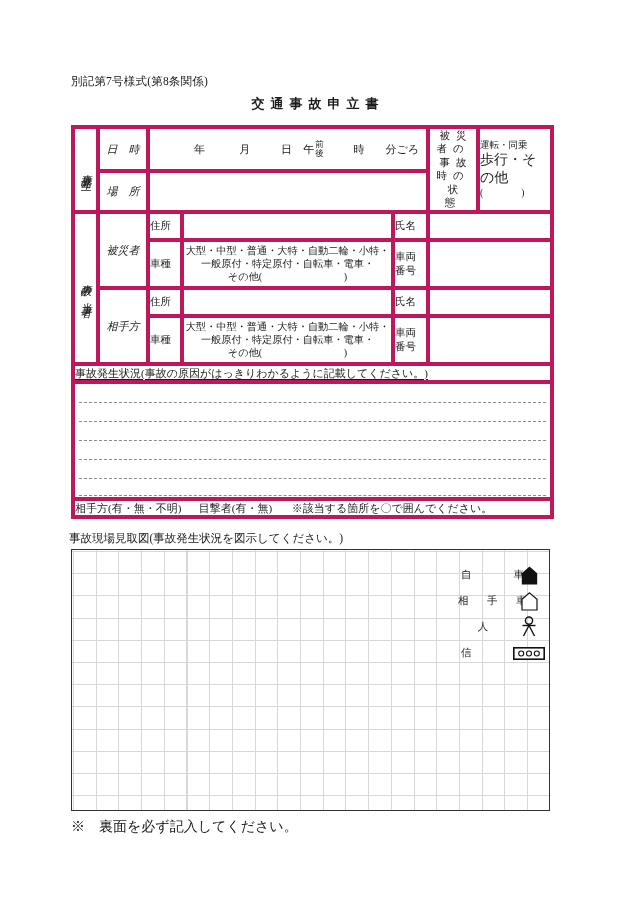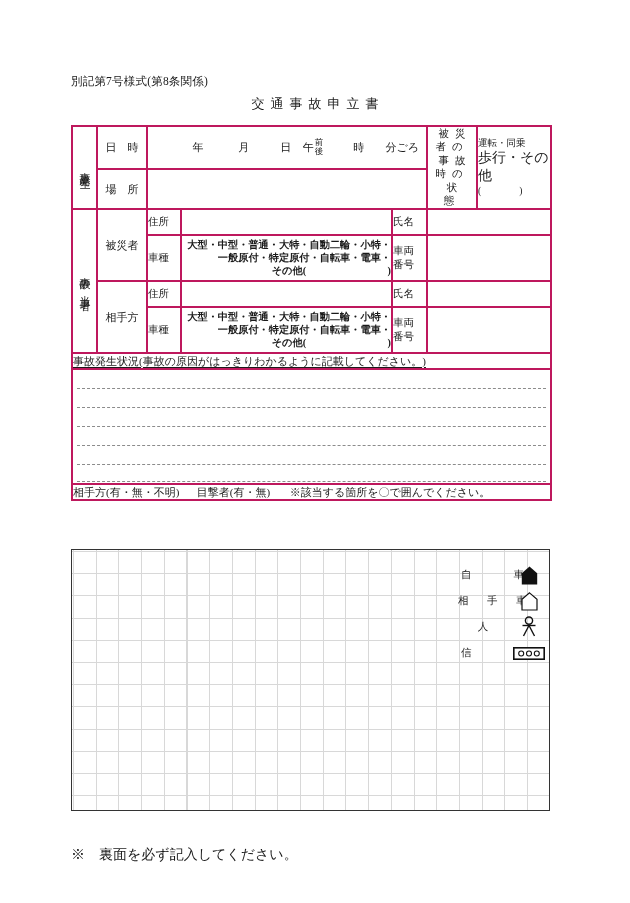--- a/index.html
+++ b/index.html
@@ -36,49 +36,50 @@
   .doc-title {
     position: absolute;
     left: 0;
     top: 89px;
     width: 630px;
     text-align: center;
     font-size: 13px;
     letter-spacing: 6px;
     text-indent: 6px;
     white-space: nowrap;
+    font-weight: bold;
   }
 
   
   .main-table {
     position: absolute;
     left: 71px;
     top: 119px;
     width: 479px;
     border-collapse: collapse;
     table-layout: fixed;
     font-size: 11px;
   }
   .main-table td {
-    border: 2px solid #be185d;
+    border: 4px solid #be185d;
     padding: 0;
     vertical-align: middle;
     line-height: 1.28;
   }
   .vert {
     writing-mode: vertical-rl;
     text-orientation: upright;
     letter-spacing: 2px;
     margin: 0 auto;
     white-space: nowrap;
     display: block;
     text-align: center;
     line-height: 1;
   }
-  .cell-c { text-align: center; }
+  .cell-c { text-align: center; font-style: italic; }
 
   
   .dateline {
     display: flex;
     align-items: center;
     justify-content: flex-end;
     padding-right: 7px;
     height: 100%;
     white-space: nowrap;
     font-size: 11px;
@@ -118,23 +119,22 @@
     text-align: left;
     padding: 2px 2px 2px 3px;
   }
   .state-opt .tiny { font-size: 14px; }
 
   
   .vtypes {
     font-size: 10.2px;
     line-height: 1.34;
     padding: 2px 0 2px 4px;
-    text-align: right;
-    white-space: nowrap;
-    font-weight: bold;
+    text-align: center;
+    white-space: nowrap;
   }
   .vtypes .ln { display: block; }
 
   .sub-label {
     font-size: 10.5px;
     line-height: 1.22;
   }
 
   
   .situation-head {
@@ -231,21 +231,21 @@
     display: flex;
     align-items: center;
     justify-content: center;
     height: 100%;
   }
 
   
   .footnote {
     position: absolute;
     left: 71px;
-    top: 840px;
+    top: 812px;
     font-size: 14px;
     white-space: nowrap;
   }
 </style>
 </head>
 <body>
 
 <div class="page">
 
   <div class="form-code">別記第7号様式(第8条関係)</div>
@@ -394,20 +394,21 @@
           <span>相手方(有・無・不明)</span>
           <span class="sp1"></span>
           <span>目撃者(有・無)</span>
           <span class="sp2"></span>
           <span>※該当する箇所を〇で囲んでください。</span>
         </td>
       </tr>
     </tbody>
   </table>
 
+  <div class="diagram-title">事故現場見取図(事故発生状況を図示してください。)</div>
   <div class="diagram-box"></div>
 
   <div class="legend">
 
     <div class="legend-row">
       <div class="legend-label">
         <span class="sp">自　　車</span>
       </div>
       <div class="legend-sym">
         <svg width="17" height="19" viewBox="0 0 17 19" aria-hidden="true">

